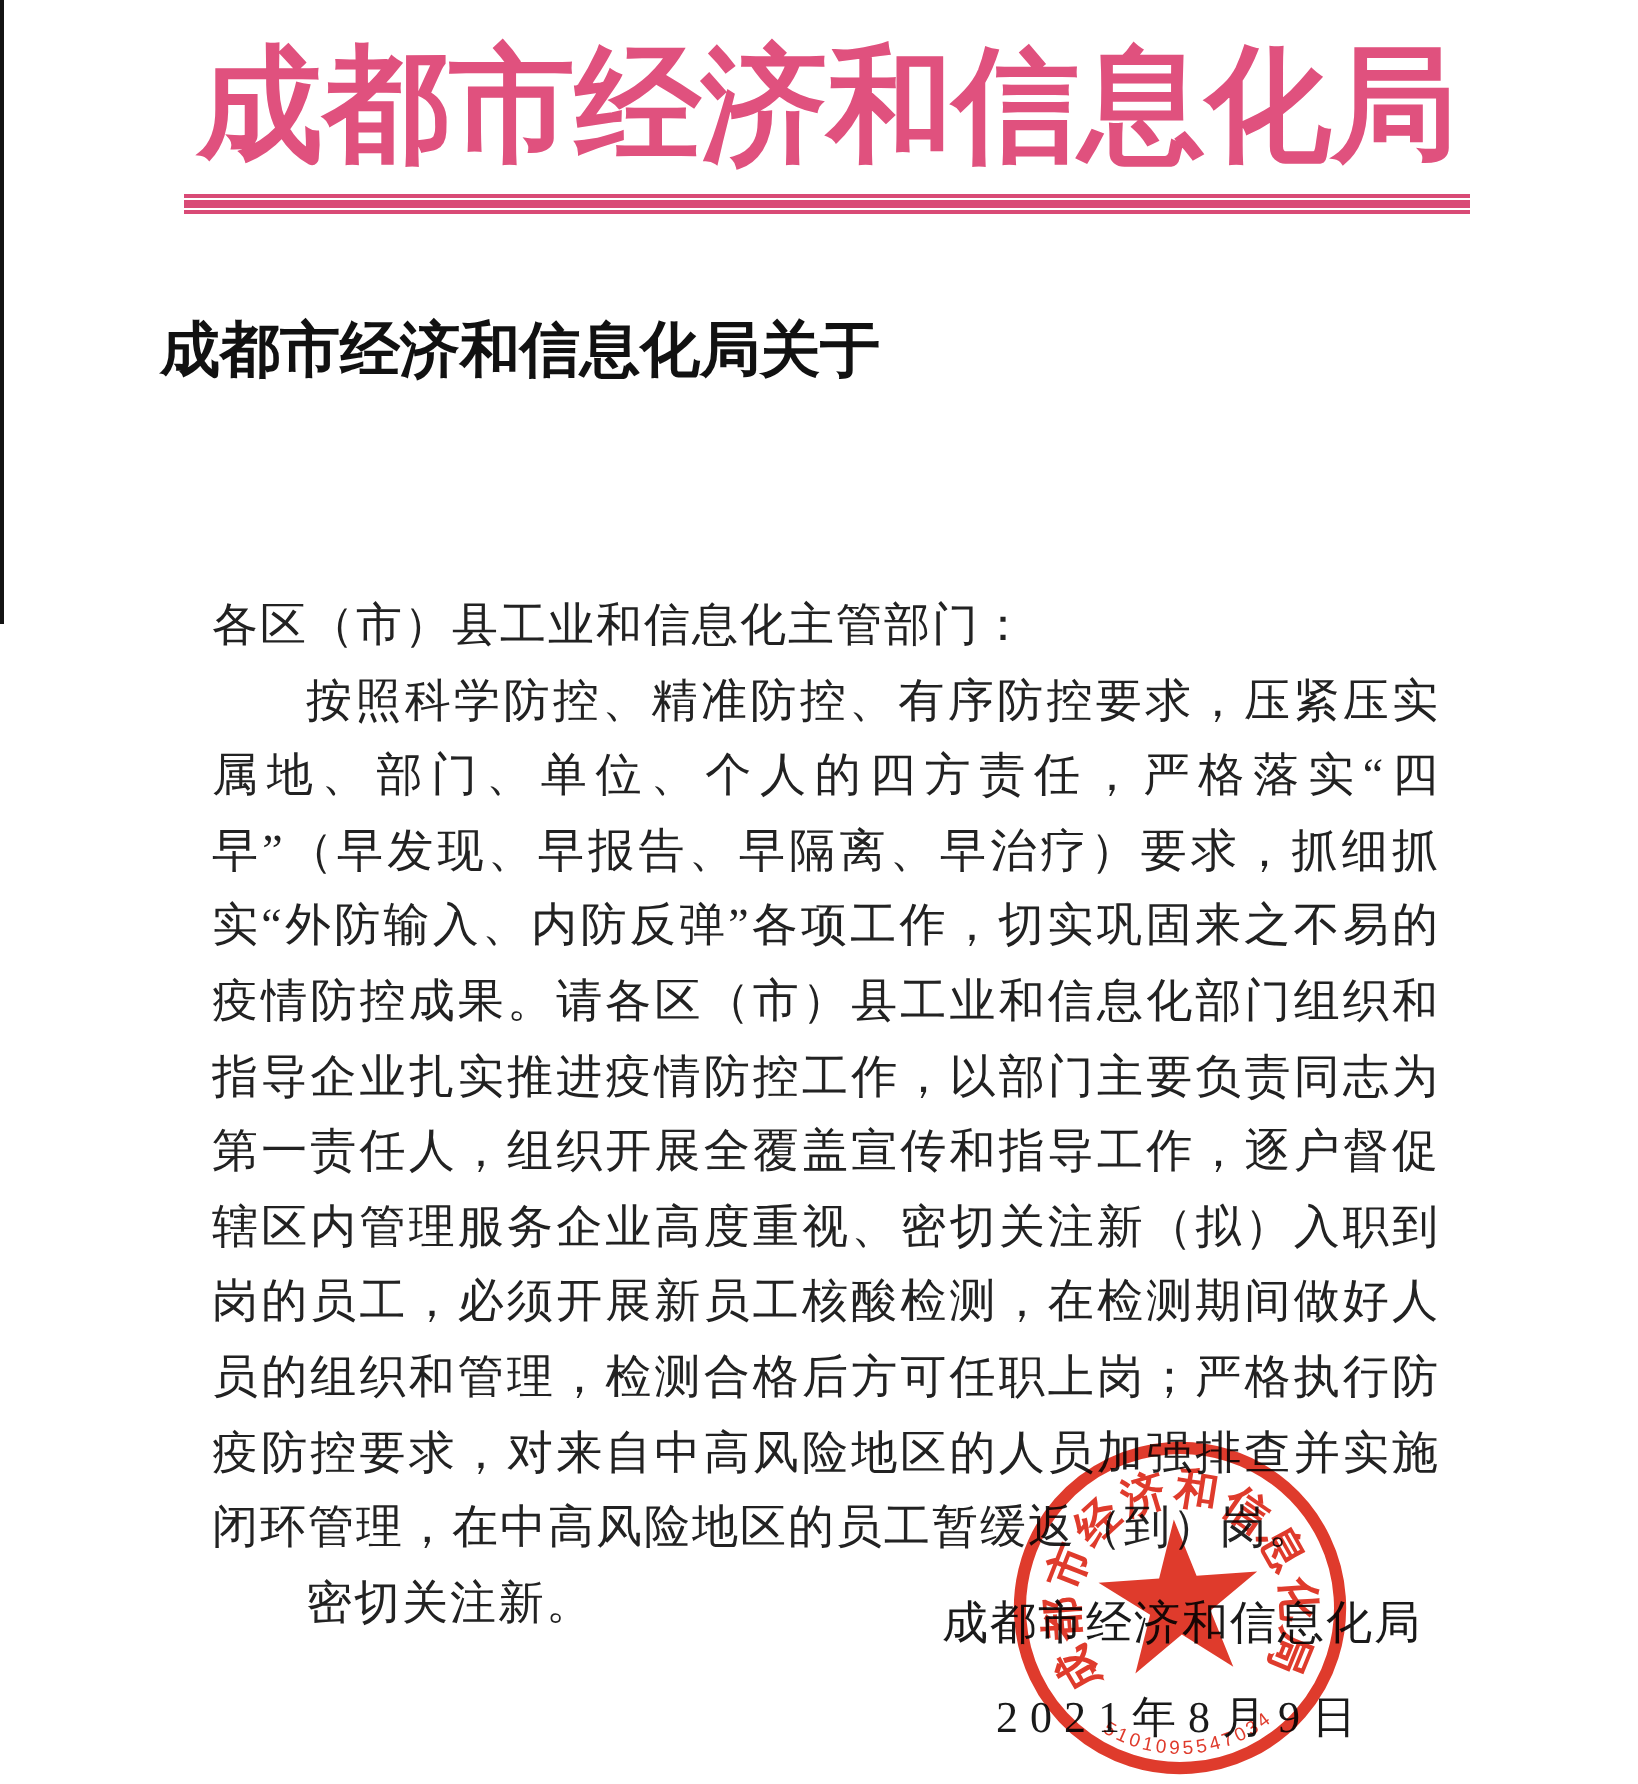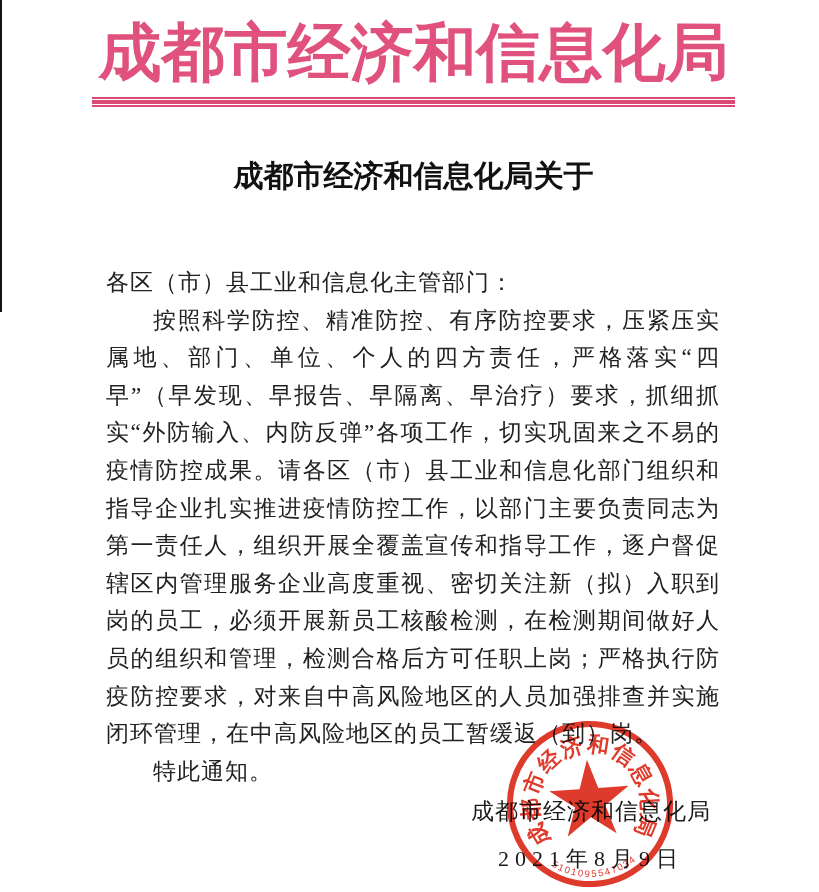--- a/index.html
+++ b/index.html
@@ -36,30 +36,29 @@
     width: 643px; height: 10px;
     background: linear-gradient(to bottom,
       #d94a76 0px, #d94a76 2px,
       #ffffff 2px, #ffffff 3px,
       #d94a76 3px, #d94a76 7px,
       #ffffff 7px, #ffffff 8px,
       #d94a76 8px, #d94a76 10px);
   }
   .doc-title {
     position: absolute;
-    top: 156px; left: 92px; width: 643px;
-    text-align: center;
+    top: 156px; left: 80px; width: 643px;
     font-size: 30px;
     font-weight: bold;
     color: #111;
     line-height: 39px;
   }
   .body-text {
     position: absolute;
-    top: 264px; left: 106px; width: 614px;
+    top: 294px; left: 106px; width: 614px;
     font-size: 23px;
     line-height: 37.6px;
     letter-spacing: 1px;
     color: #222;
     text-align: justify;
     text-justify: inter-ideograph;
   }
   .body-text p { margin: 0; }
   .body-text p.indent { text-indent: 47px; }
   .signature-block {
@@ -108,21 +107,21 @@
     <div class="letterhead-rule"></div>
   </header>
 
   <h1 class="doc-title">
     <span>成都市经济和信息化局关于</span><br>
   </h1>
 
   <main class="body-text">
     <p>各区（市）县工业和信息化主管部门：</p>
     <p class="indent">按照科学防控、精准防控、有序防控要求，压紧压实属地、部门、单位、个人的四方责任，严格落实“四早”（早发现、早报告、早隔离、早治疗）要求，抓细抓实“外防输入、内防反弹”各项工作，切实巩固来之不易的疫情防控成果。请各区（市）县工业和信息化部门组织和指导企业扎实推进疫情防控工作，以部门主要负责同志为第一责任人，组织开展全覆盖宣传和指导工作，逐户督促辖区内管理服务企业高度重视、密切关注新（拟）入职到岗的员工，必须开展新员工核酸检测，在检测期间做好人员的组织和管理，检测合格后方可任职上岗；严格执行防疫防控要求，对来自中高风险地区的人员加强排查并实施闭环管理，在中高风险地区的员工暂缓返（到）岗。</p>
-    <p class="indent">特此通知。</p>
+    <p class="indent">密切关注新。</p>
   </main>
 
   <div class="signature-block">
     <div class="signature-org">成都市经济和信息化局</div>
     <div class="signature-date">2021年8月9日</div>
   </div>
 
   <svg class="seal" viewBox="0 0 200 200" xmlns="http://www.w3.org/2000/svg">
     <defs>
       <path id="seal-arc-top" d="M 54.0,138.6 A 60,60 0 1 1 146.0,138.6" fill="none"></path>

